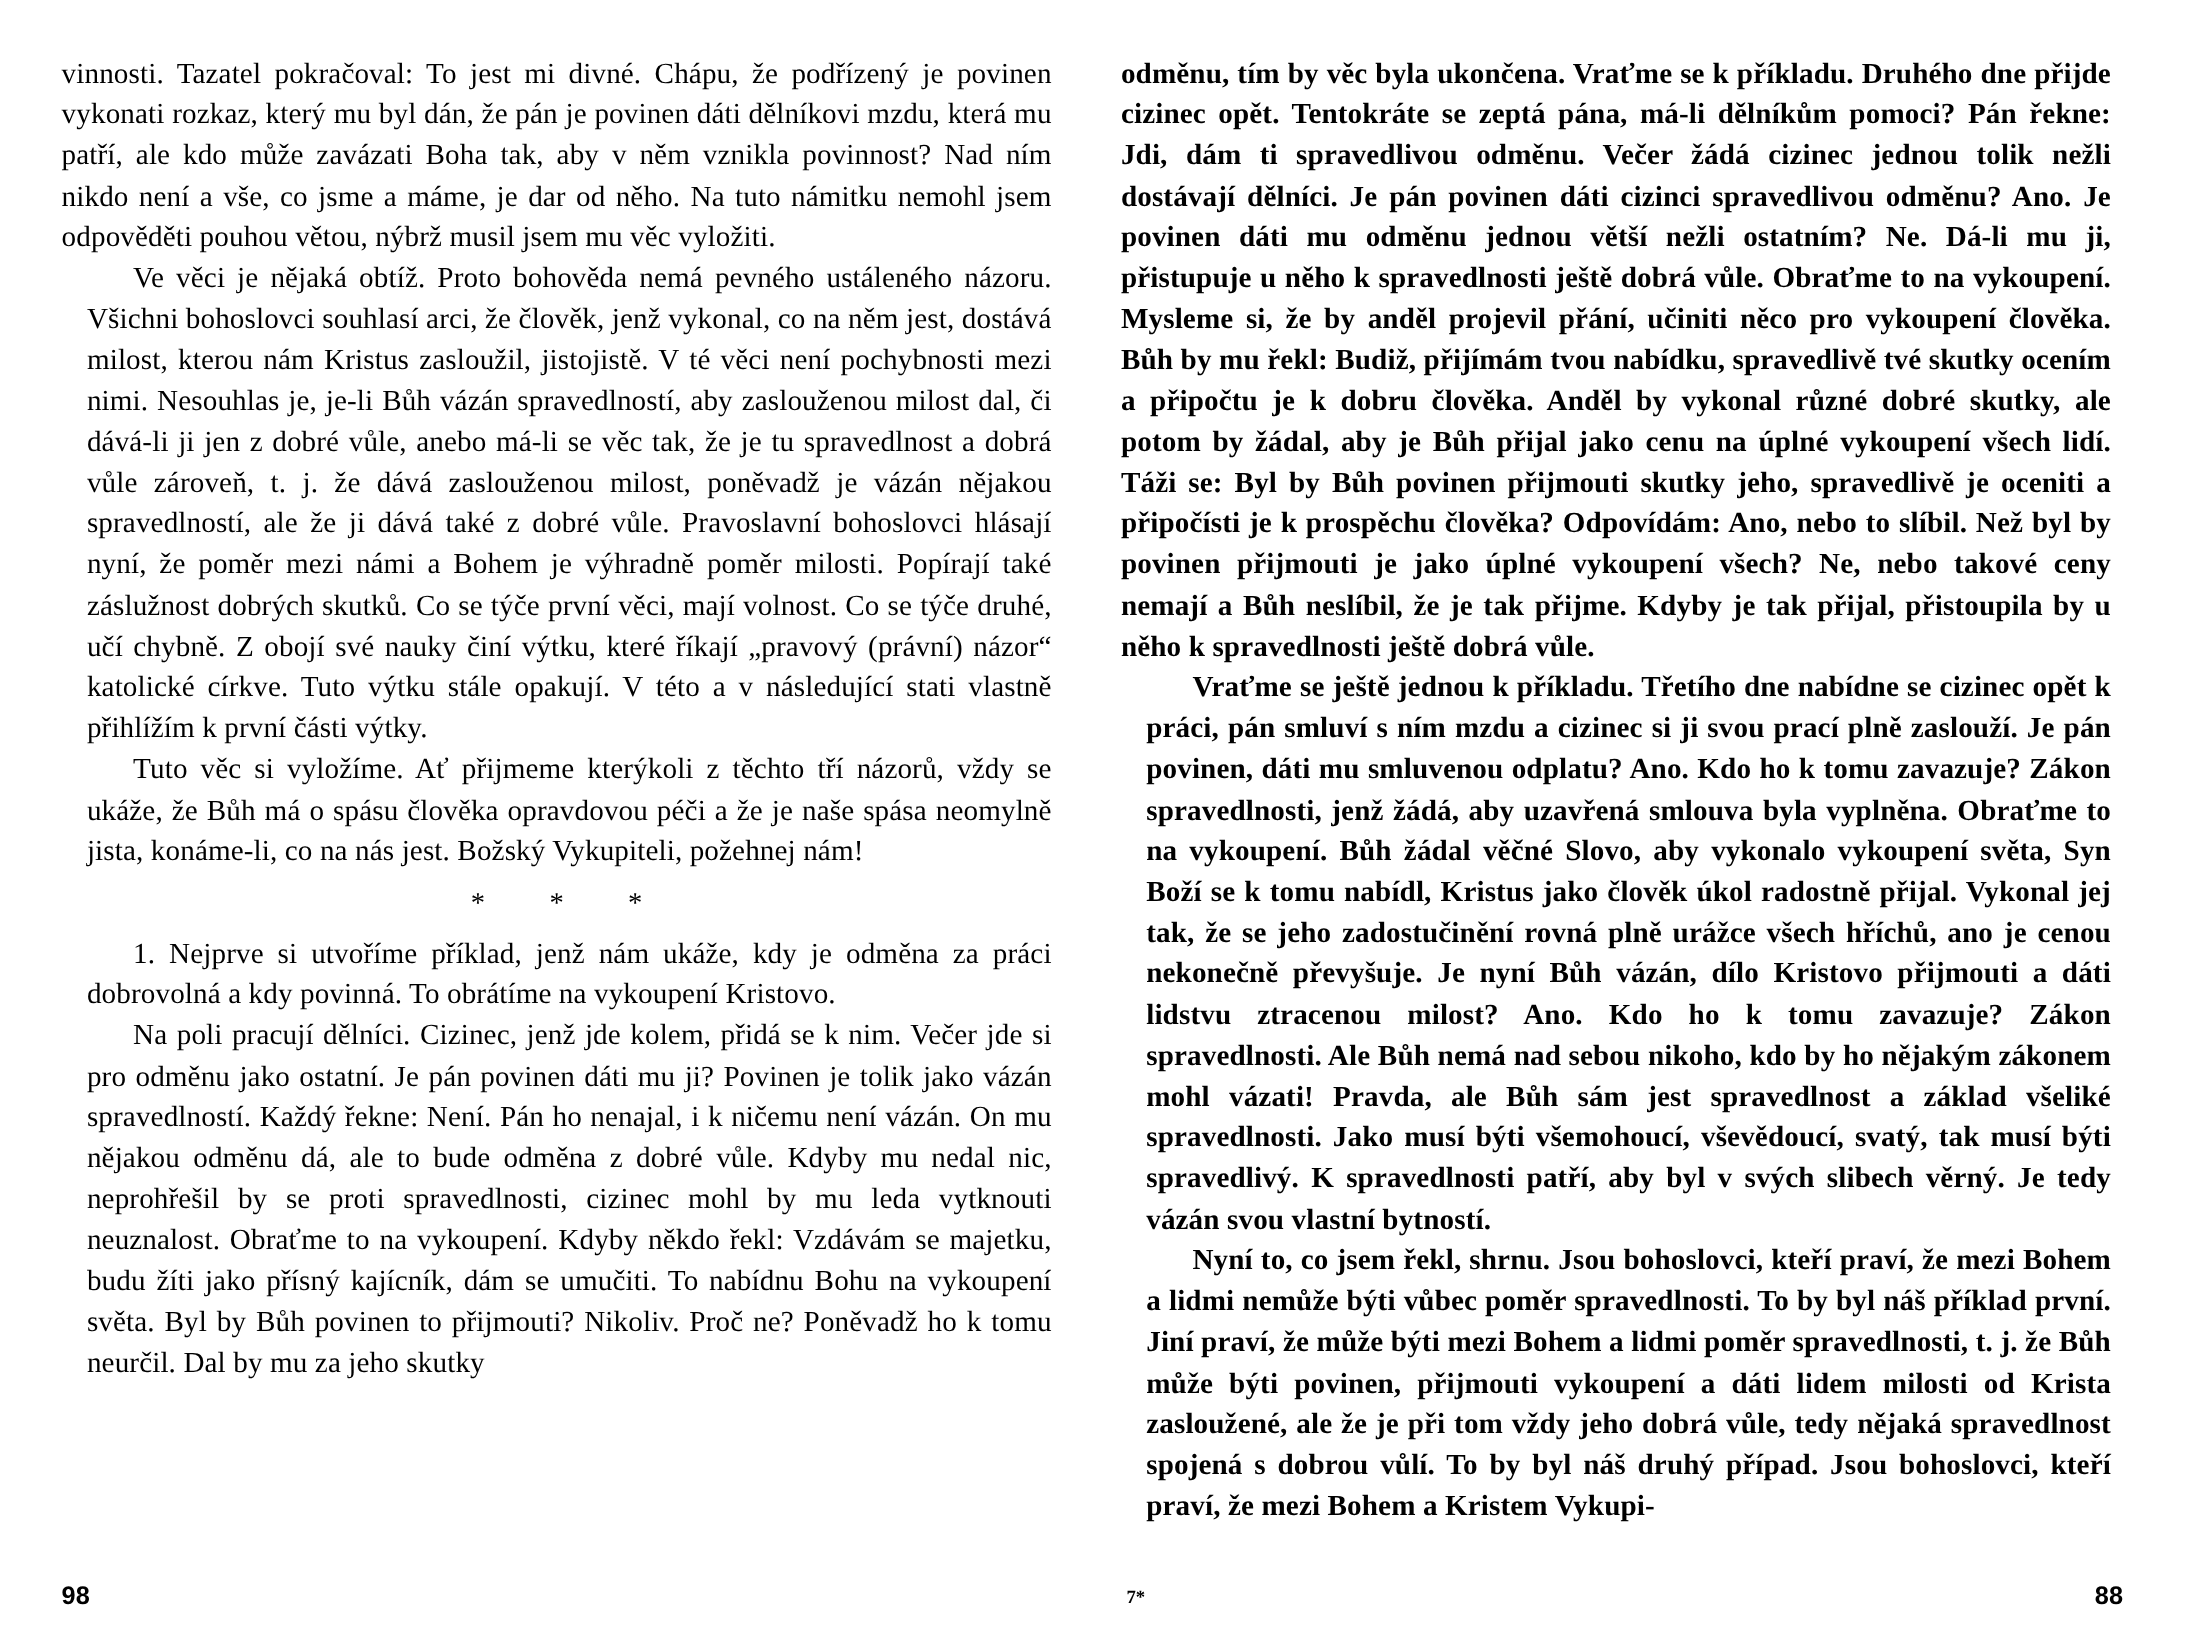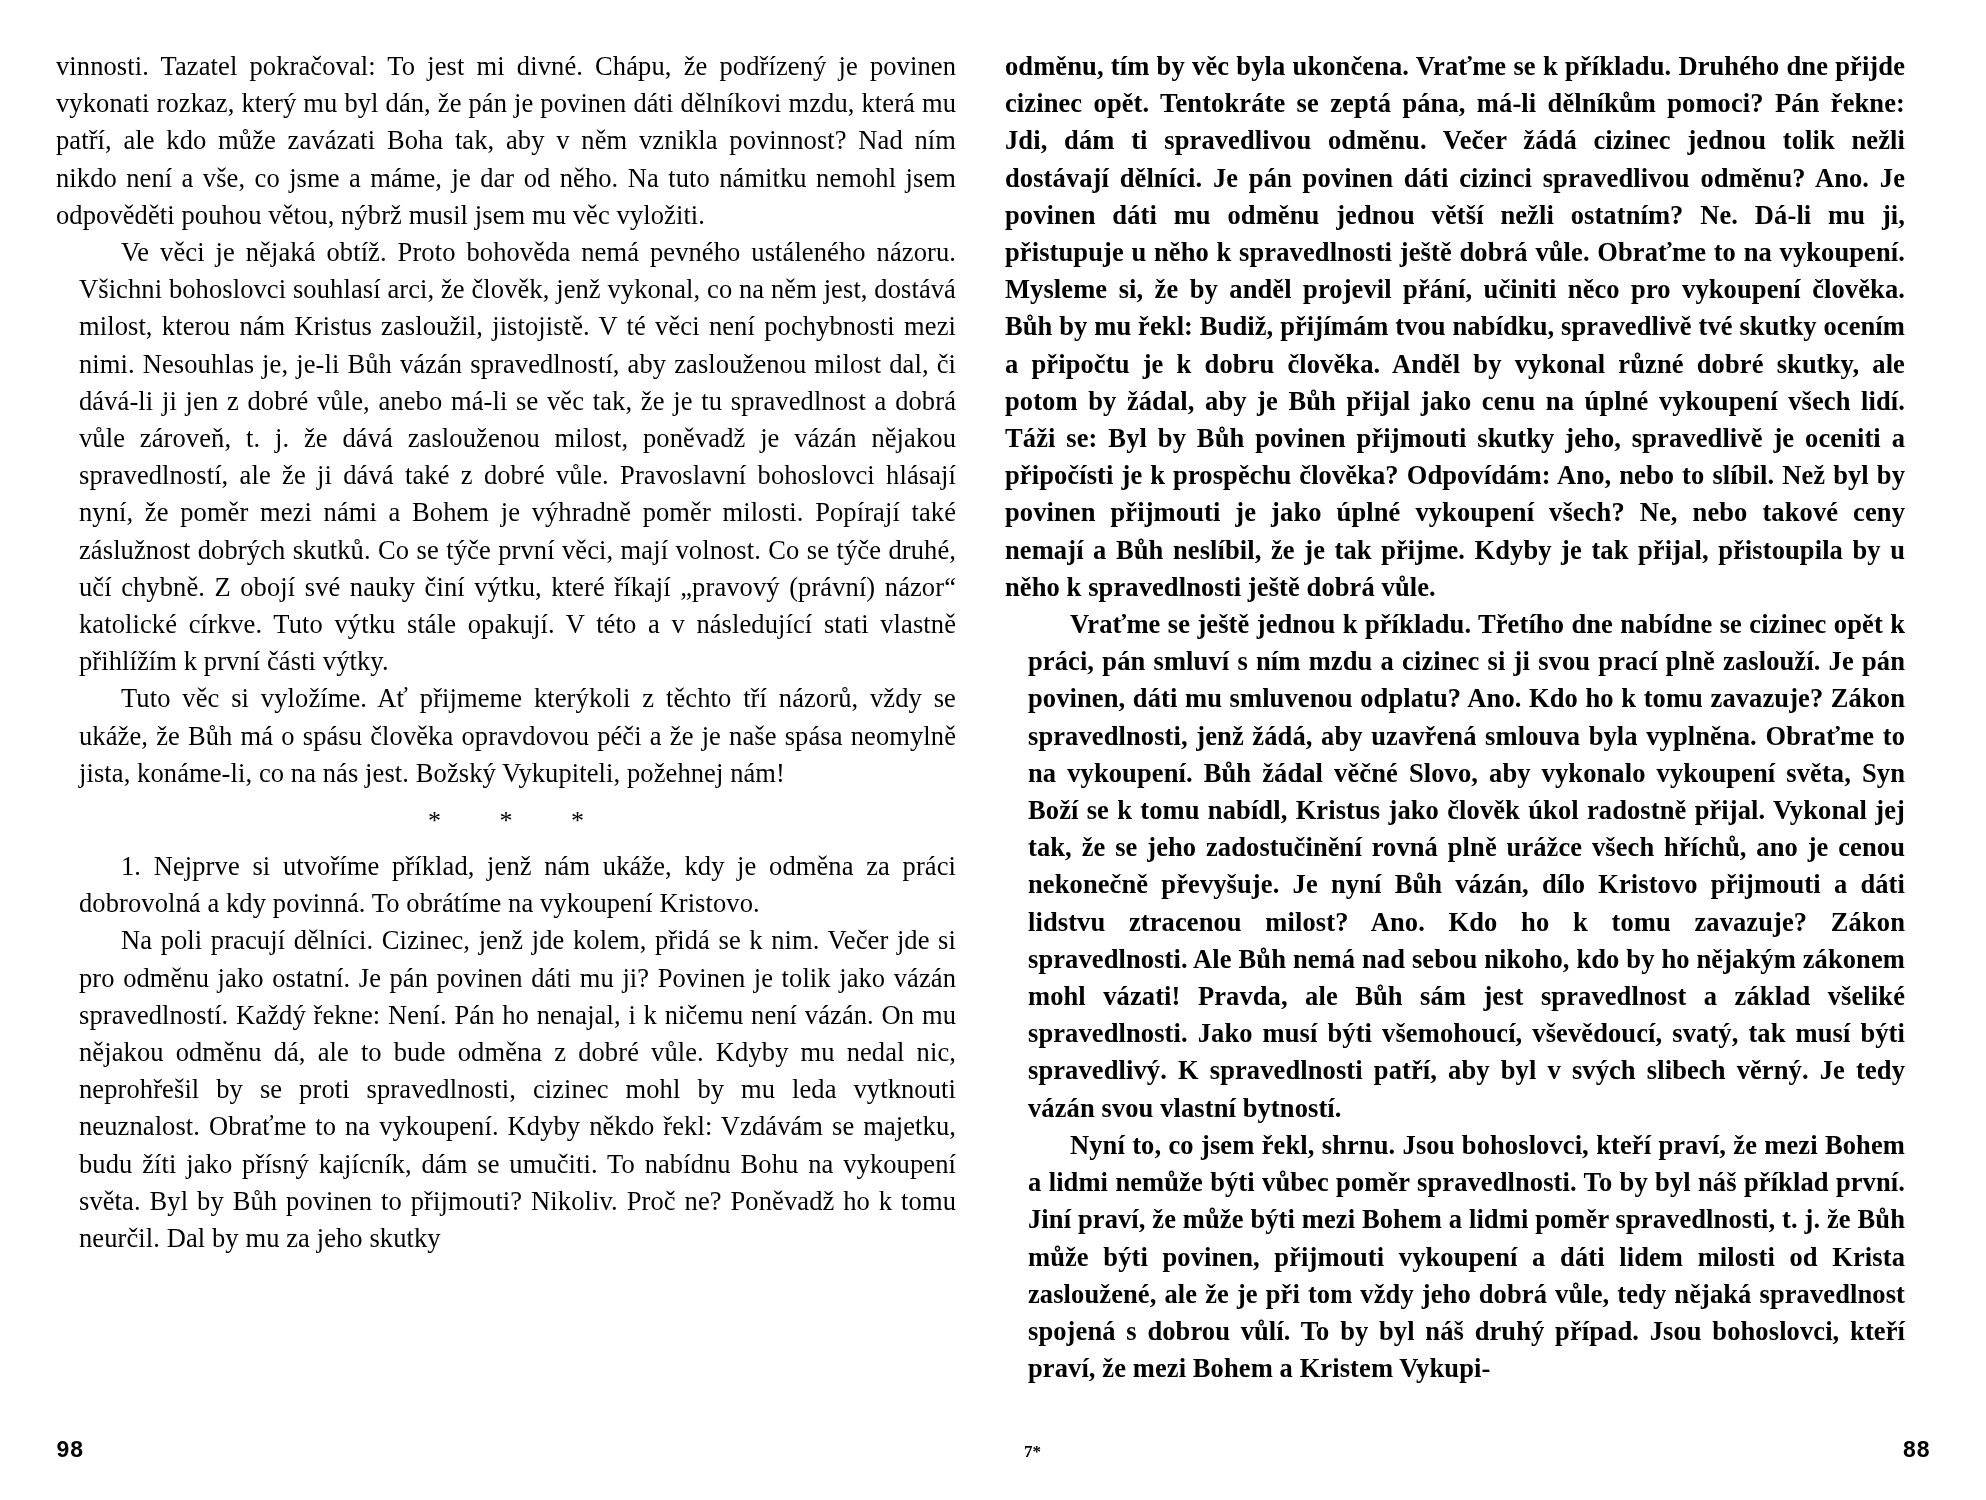--- a/index.html
+++ b/index.html
@@ -19,21 +19,21 @@
     position: absolute;
     top: 0; left: 0;
     width: 1986px;
     height: 1500px;
     box-sizing: border-box;
     padding: 48px 56px 0 56px;
   }
   .columns {
     display: flex;
     flex-direction: row;
-    gap: 49px;
+    gap: 63px;
     height: 1310px;
   }
   .column {
     width: 900px;
     display: flex;
     flex-direction: column;
   }
   .col-left { width: 900px; }
   .col-right { width: 900px; font-weight: bold; }
   p.para {
@@ -60,21 +60,21 @@
   .footer {
     position: absolute;
     left: 56px;
     right: 56px;
     bottom: 36px;
     height: 40px;
   }
   .folio {
     position: absolute;
     font-size: 23px;
-    font-family: Liberation Mono, monospace;
+    font-family: Liberation Sans, sans-serif;
     font-weight: bold;
   }
   .folio-left { left: 0; bottom: 0; }
   .folio-right { right: 0; bottom: 0; }
   .signature {
     position: absolute;
     left: 968px;
     bottom: 2px;
     font-size: 17px;
     font-weight: bold;

